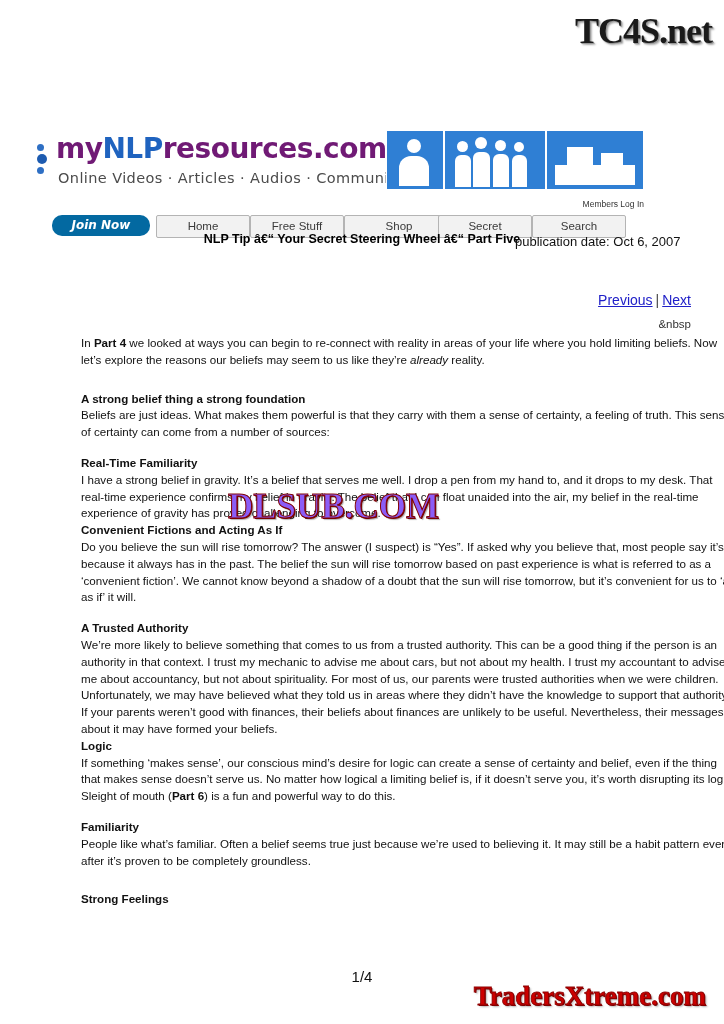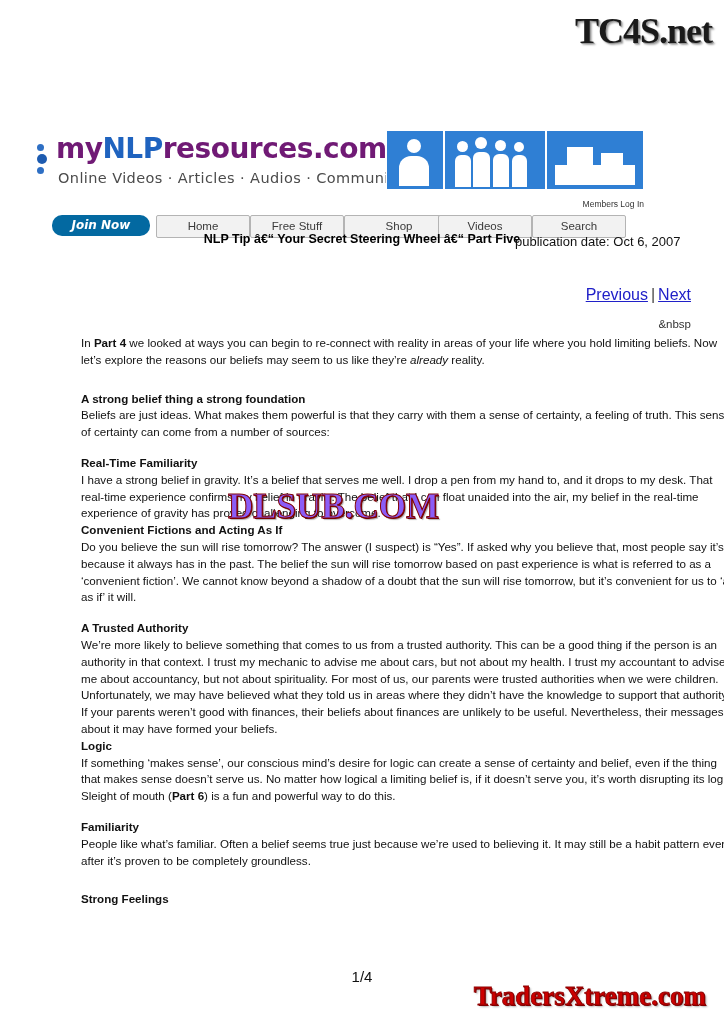--- a/index.html
+++ b/index.html
@@ -176,22 +176,22 @@
     font-size: 13px;
     color: #111;
     white-space: nowrap;
     text-align: right;
   }
 
   
   .prevnext {
     position: absolute;
     right: 33px;
-    top: 286px;
-    font-size: 16px;
+    top: 292px;
+    font-size: 14px;
     text-align: right;
   }
   .prevnext a {
     color: #2020c8;
     text-decoration: underline;
     cursor: pointer;
   }
   .prevnext .sep { color: #444; padding: 0 3px; }
   .nbsp-line {
     position: absolute;
@@ -297,21 +297,21 @@
     </div>
   </div>
   <div class="members-login">Members Log In</div>
 </div>
 
 <div class="nav">
   <div class="join-now">Join Now</div>
   <div class="nav-btn" style="left:104px;width:92px;">Home</div>
   <div class="nav-btn" style="left:198px;width:92px;">Free Stuff</div>
   <div class="nav-btn" style="left:292px;width:92px;padding-left:8px;">Shop</div>
-  <div class="nav-btn" style="left:386px;width:92px;">Videos</div>
+  <div class="nav-btn" style="left:386px;width:92px;">Secret</div>
   <div class="nav-btn" style="left:480px;width:92px;">Search</div>
 </div>
 
 <div class="doc-title">NLP Tip â€“ Your Secret Steering Wheel â€“ Part Five</div>
 <div class="pub-date">publication date: Oct 6, 2007</div>
 
 <div class="prevnext">
   <a>Previous</a><span class="sep">|</span><a>Next</a>
 </div>
 <div class="nbsp-line">&amp;nbsp</div>

